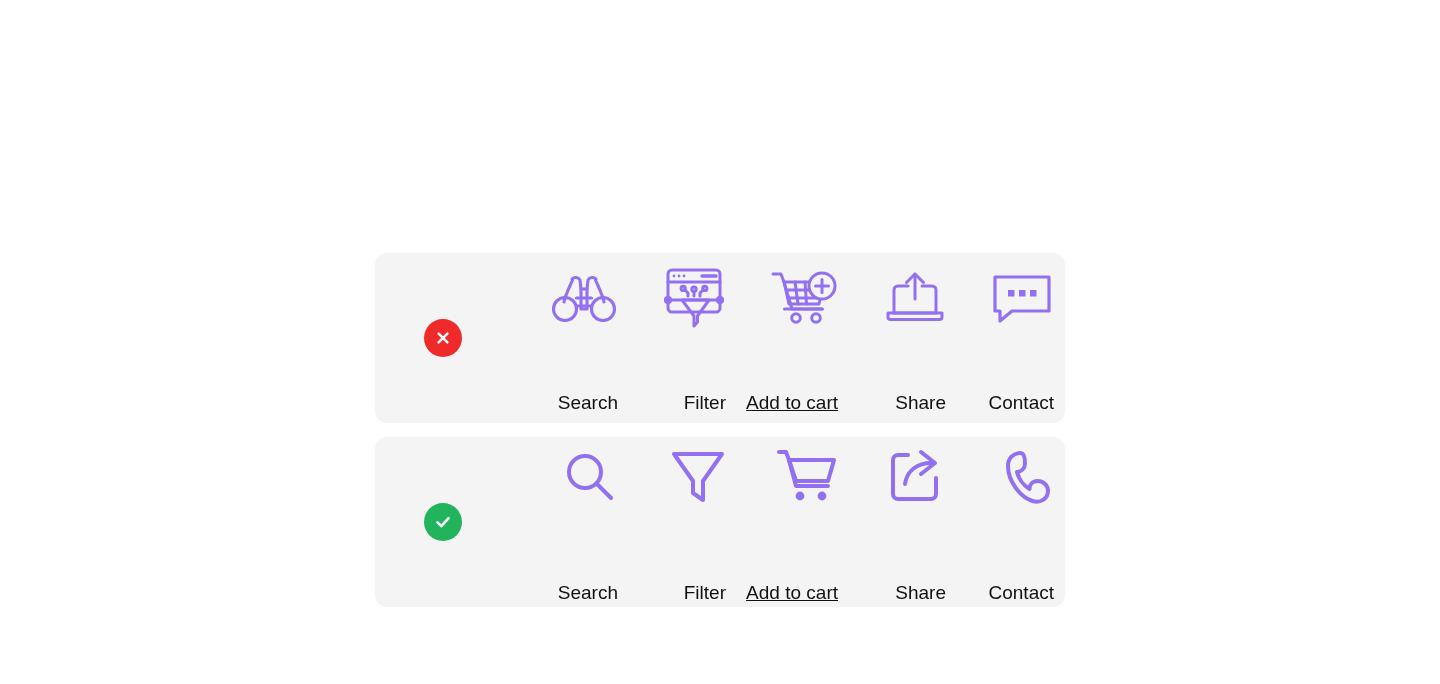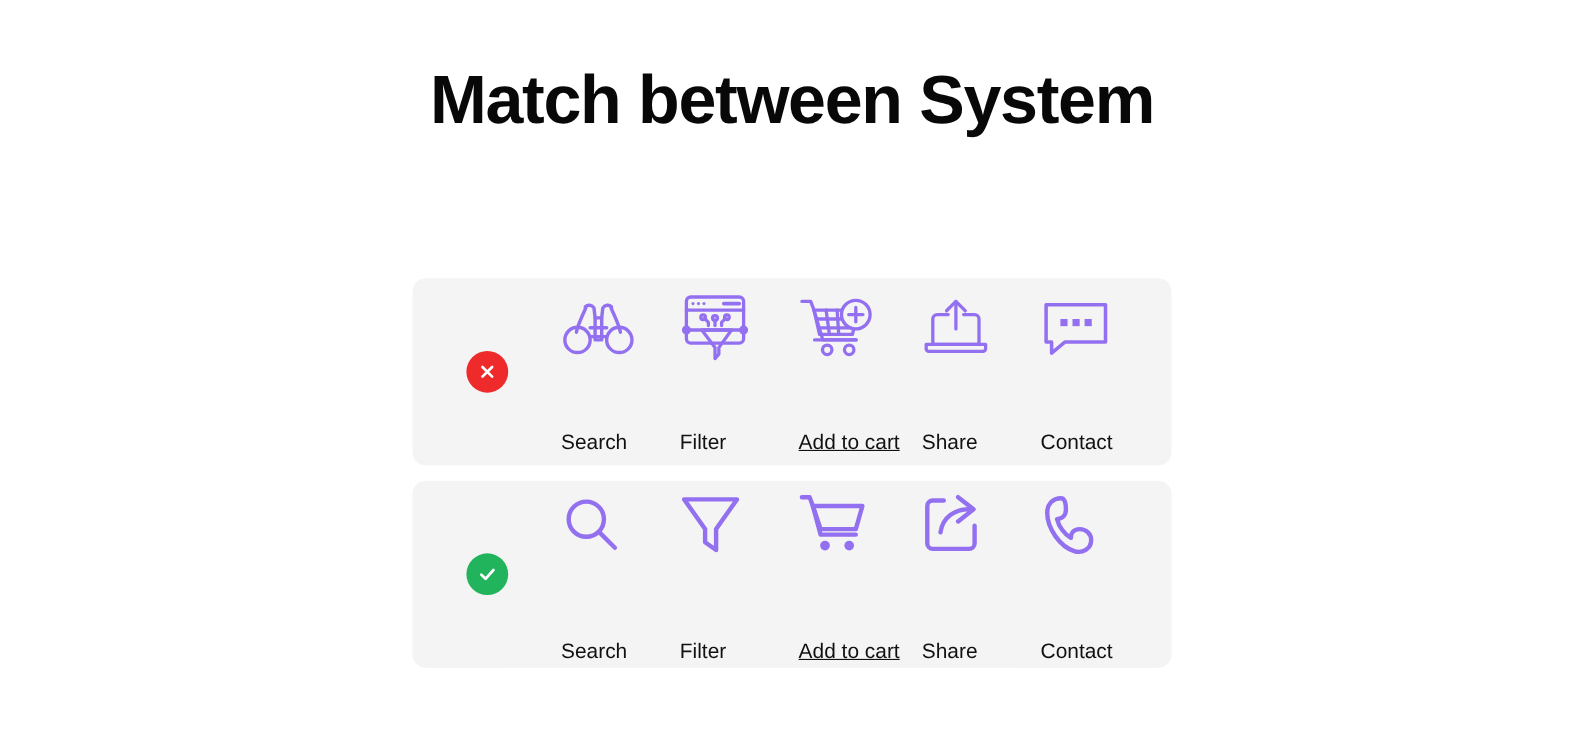--- a/index.html
+++ b/index.html
@@ -88,21 +88,21 @@
     flex: 1 1 auto;
     display: flex;
     align-items: flex-start;
     justify-content: flex-start;
     padding-right: 18px;
   }
   .item {
     width: 108px;
     display: flex;
     flex-direction: column;
-    align-items: flex-start;
+    align-items: flex-end;
     flex: 0 0 108px;
     gap: 41px;
   }
   .item.wide { width: 112px; flex: 0 0 112px; text-decoration: underline; }
 
   .icon-box {
     height: 72px;
     display: flex;
     align-items: center;
     justify-content: center;
@@ -122,21 +122,20 @@
   .row-bad .item-label  { margin-top: 16px; }
   .row-good .icon-box   { height: 72px; }
   .row-good .item-label { margin-top: 28px; }
 </style>
 </head>
 <body>
 
 <div class="page">
 
   <div class="title-block">
-    <span class="title-line">Match between System</span>
   </div>
 
   <div class="cards">
 
     <div class="card row-bad">
 
       <div class="badge-cell">
         <div class="badge bad">
           <svg width="20" height="20" viewBox="0 0 20 20">
             <path d="M5.6 5.6 L14.4 14.4 M14.4 5.6 L5.6 14.4" stroke="#ffffff" stroke-width="2.4" stroke-linecap="round" fill="none"></path>

